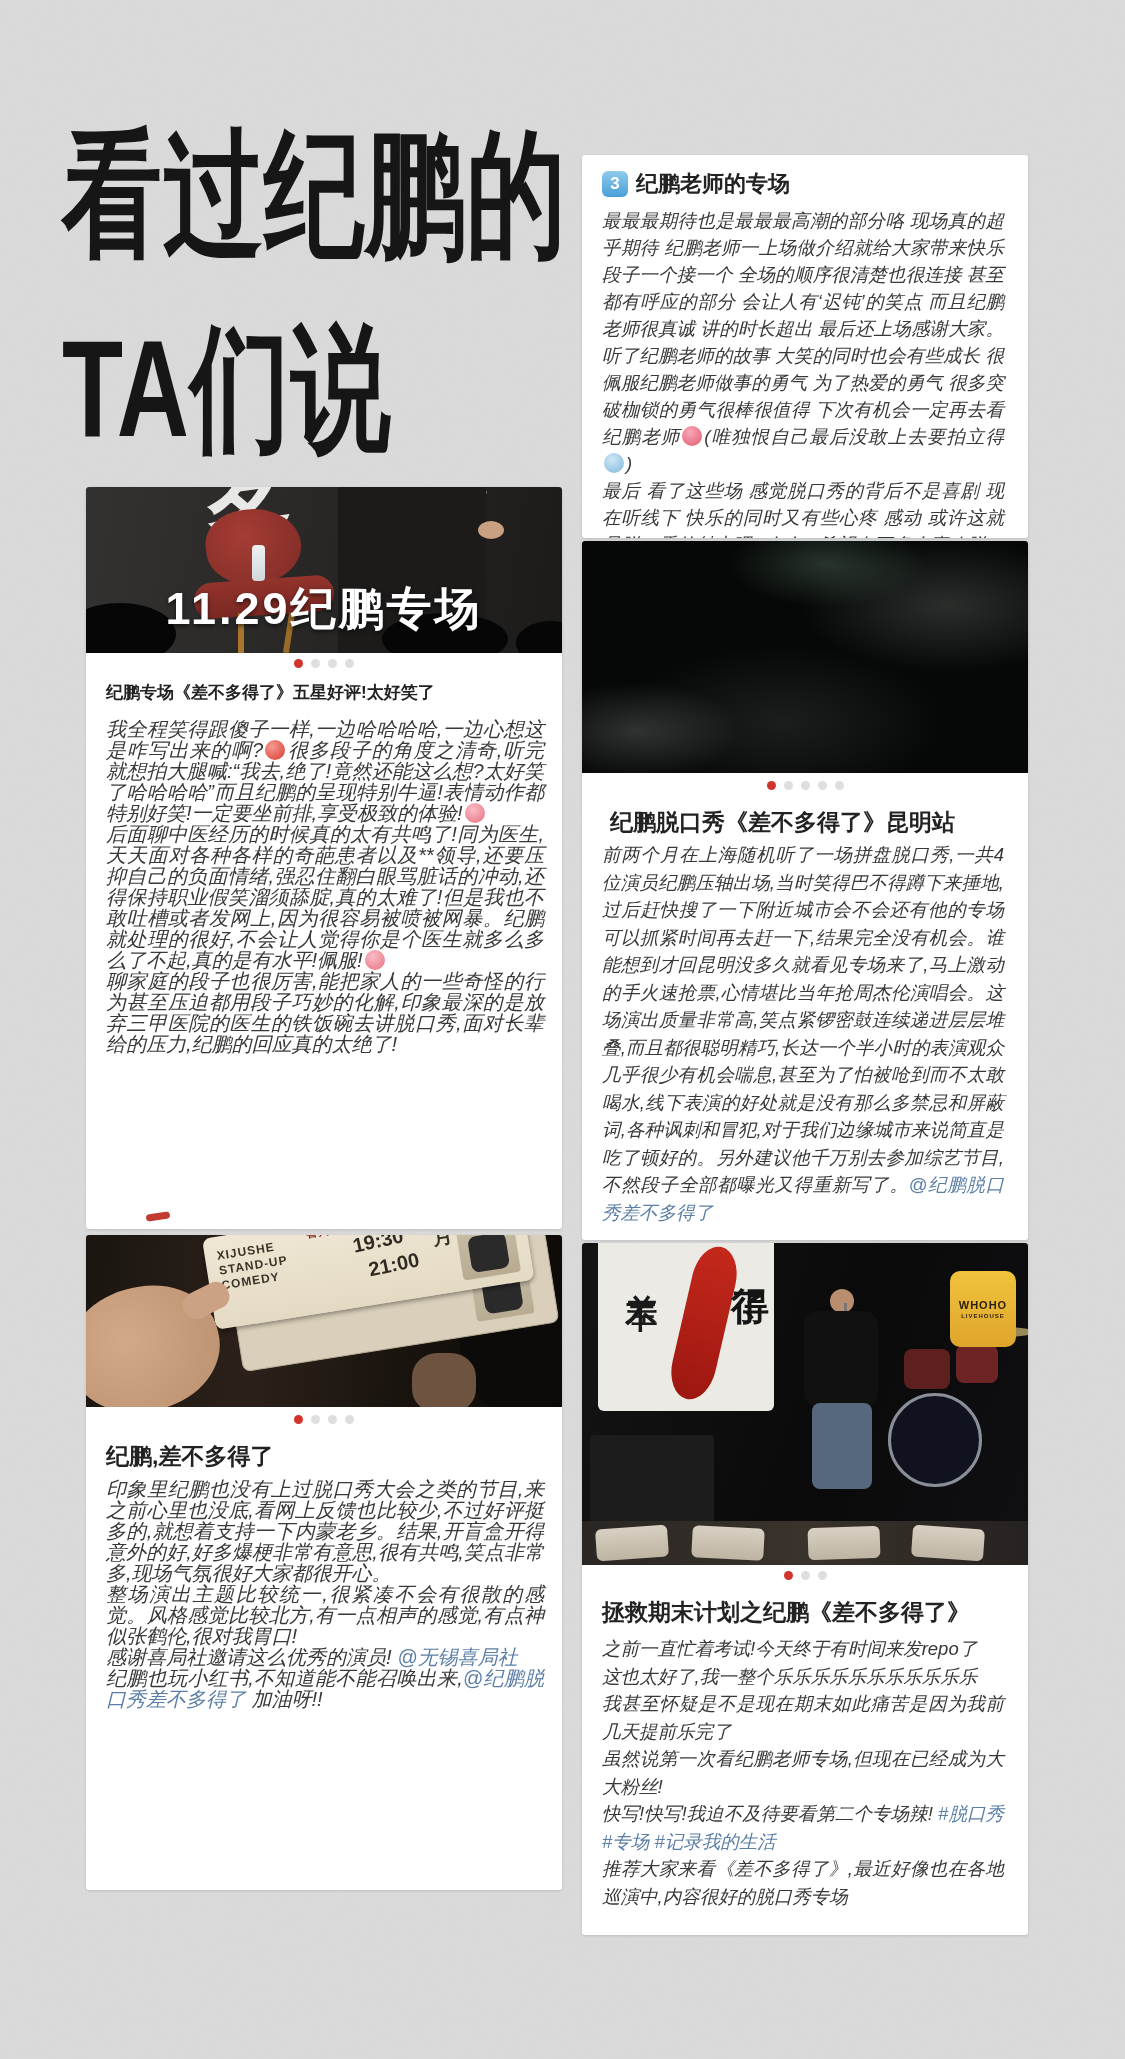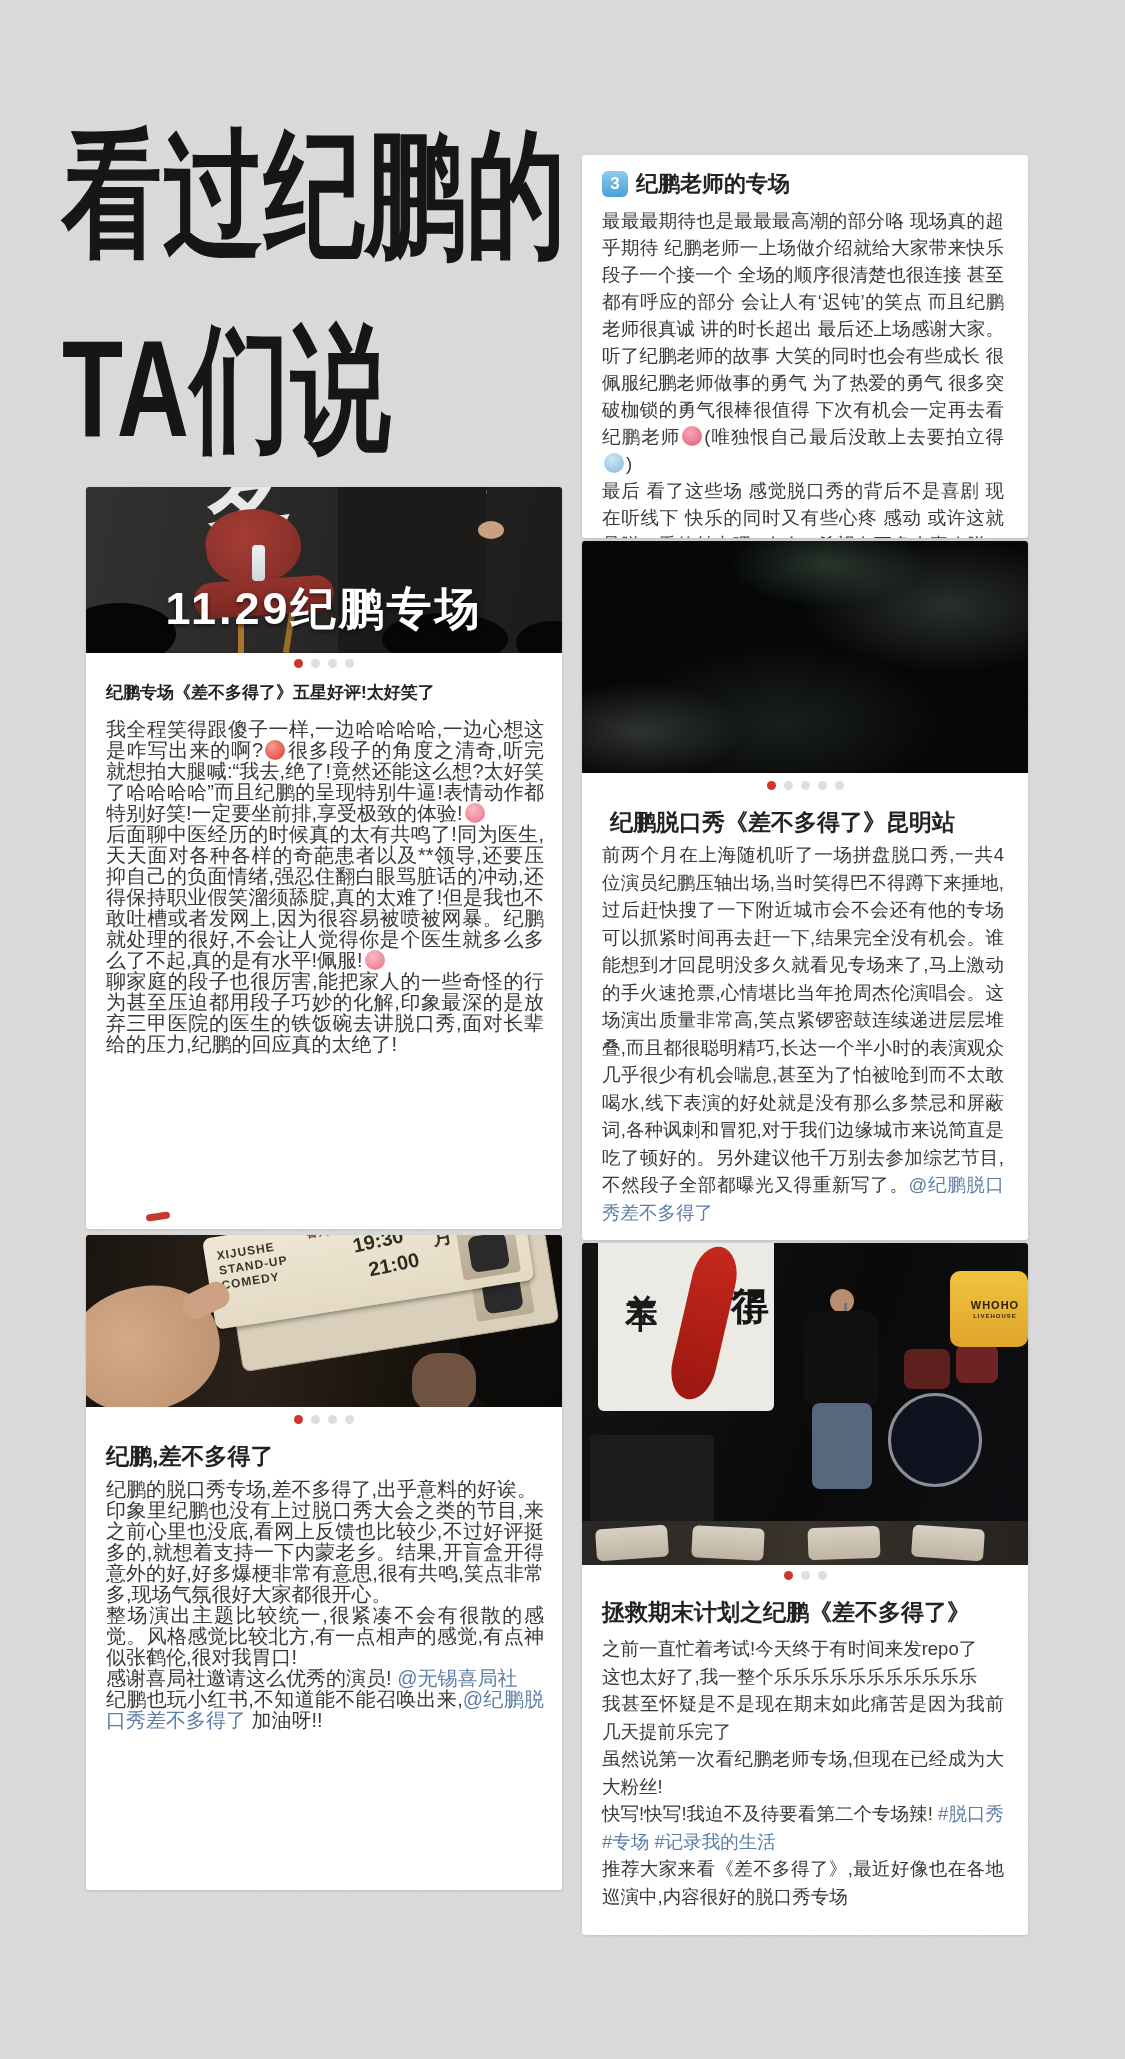--- a/index.html
+++ b/index.html
@@ -20,21 +20,21 @@
   #card-l2{left:86px;top:1235px;width:476px;height:655px;}
   #card-r1{left:582px;top:155px;width:446px;height:383px;}
   #card-r2{left:582px;top:541px;width:446px;height:699px;}
   #card-r3{left:582px;top:1243px;width:446px;height:692px;}
 
   .photo{position:absolute;left:0;top:0;right:0;overflow:hidden;}
   .dots{position:absolute;left:0;right:0;display:flex;justify-content:center;gap:8px;}
   .dot{width:9px;height:9px;border-radius:50%;background:#dedede;}
   .dot.active{background:#d0342c;}
   .card-heading{position:absolute;font-weight:700;color:#222222;white-space:nowrap;}
-  .body{position:absolute;color:#383838;text-align:justify;}
+  .body{position:absolute;color:#383838;text-align:justify;font-style:italic;}
   .body-left{font-size:20px;line-height:21px;}
   .body-right{font-size:18.5px;line-height:27.5px;}
   .para{margin:0;}
   .seg-link{color:#5b7ea6;}
   .emoji{display:inline-block;width:20px;height:20px;margin:0 2px;border-radius:50%;vertical-align:-3px;}
   .emoji-laugh{background:radial-gradient(circle at 35% 32%,#f59a90,#d93a30);}
   .emoji-peach{background:radial-gradient(circle at 40% 32%,#f9bcc6,#e8707e);}
   .emoji-drool{background:radial-gradient(circle at 40% 32%,#f6a8b8,#e4596e);}
   .emoji-cry{background:radial-gradient(circle at 40% 32%,#cfe7f5,#7fb7dc);}
 
@@ -133,21 +133,21 @@
   #r3-jeans{position:absolute;left:230px;top:160px;width:60px;height:86px;border-radius:8px;background:#56687e;}
   #r3-mic{position:absolute;left:262px;top:60px;width:3px;height:100px;background:#777777;}
   #r3-bass{position:absolute;left:306px;top:150px;width:88px;height:88px;border-radius:50%;
     background:#10121f;border:3px solid #8b8f99;}
   #r3-tom1{position:absolute;left:322px;top:106px;width:46px;height:40px;border-radius:8px;background:#5e1f1f;}
   #r3-tom2{position:absolute;left:374px;top:102px;width:42px;height:38px;border-radius:8px;background:#6e2424;}
   #r3-cymbal{position:absolute;left:392px;top:84px;width:60px;height:10px;border-radius:50%;background:#9a8a55;}
   #r3-amp{position:absolute;left:8px;top:192px;width:124px;height:88px;background:#1c1c1c;border-radius:4px;}
   #r3-logo{position:absolute;left:368px;top:28px;width:66px;height:76px;border-radius:10px;
     background:linear-gradient(#f0c33c,#dfa52c);display:flex;flex-direction:column;align-items:center;
-    justify-content:center;gap:2px;padding-left:12px;}
+    justify-content:center;gap:2px;}
   #r3-logo .lg1{font-size:11px;font-weight:900;color:#2a1f0a;letter-spacing:1px;}
   #r3-logo .lg2{font-size:6px;font-weight:700;color:#2a1f0a;letter-spacing:1px;}
   #r3-stickers{position:absolute;left:0;top:278px;width:100%;height:44px;
     background:linear-gradient(90deg,#2a2623,#3a332c 50%,#262220);}
   .sticker{position:absolute;top:6px;width:72px;height:32px;border-radius:6px;
     background:linear-gradient(#d8d0c2,#bdb4a2);}
   #st1{left:14px;transform:rotate(-4deg);} #st2{left:110px;transform:rotate(3deg);}
   #st3{left:226px;transform:rotate(-2deg);} #st4{left:330px;transform:rotate(4deg);}
   #r3-dots{top:328px;}
   #r3-heading{left:20px;top:354px;font-size:23px;}
@@ -231,21 +231,20 @@
       <div id="l2-thumb"></div>
     </div>
     <div class="dots" id="l2-dots">
         <span class="dot active"></span>
         <span class="dot"></span>
         <span class="dot"></span>
         <span class="dot"></span>
       </div>
     <div class="card-heading" id="l2-heading">纪鹏,差不多得了</div>
     <div class="body body-left" id="l2-body">
-        <div class="para"><span>纪鹏的脱口秀专场,差不多得了,出乎意料的好诶。</span></div>
         <div class="para"><span>印象里纪鹏也没有上过脱口秀大会之类的节目,来之前心里也没底,看网上反馈也比较少,不过好评挺多的,就想着支持一下内蒙老乡。结果,开盲盒开得意外的好,好多爆梗非常有意思,很有共鸣,笑点非常多,现场气氛很好大家都很开心。</span></div>
         <div class="para"><span>整场演出主题比较统一,很紧凑不会有很散的感觉。风格感觉比较北方,有一点相声的感觉,有点神似张鹤伦,很对我胃口!</span></div>
         <div class="para"><span>感谢喜局社邀请这么优秀的演员! </span><span class="seg-link">@无锡喜局社</span></div>
         <div class="para"><span>纪鹏也玩小红书,不知道能不能召唤出来,</span><span class="seg-link">@纪鹏脱口秀差不多得了</span><span> 加油呀!!</span></div>
       </div>
   </div>
 
   <div class="card" id="card-r1">
     <div id="r1-header">
       <span id="r1-badge">3</span>

